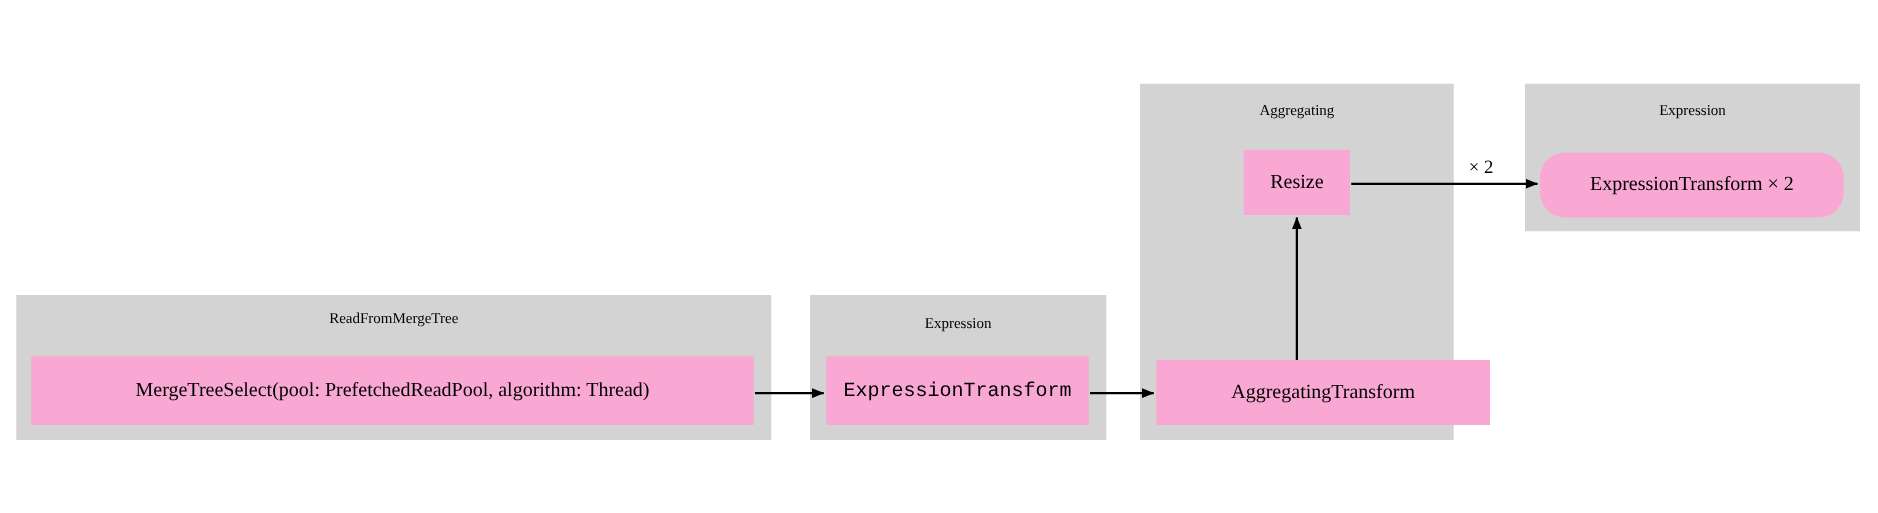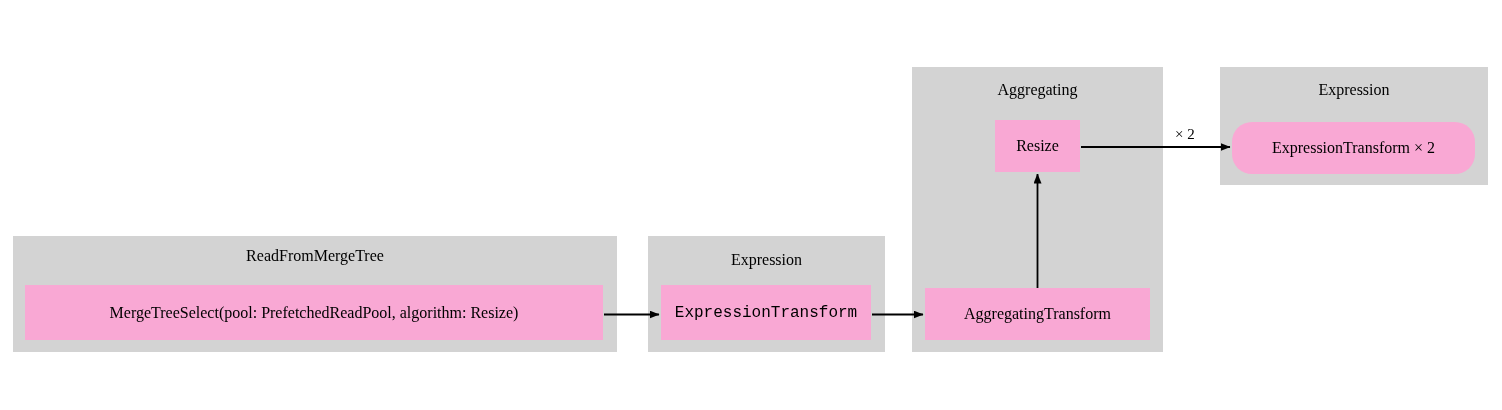--- a/index.html
+++ b/index.html
@@ -18,21 +18,21 @@
   .cluster {
     position: absolute;
     background: #d3d3d3;
     box-sizing: border-box;
   }
   .cluster-title {
     position: absolute;
     left: 0;
     right: 0;
     text-align: center;
-    font-size: 16px;
+    font-size: 12px;
     color: #000000;
     line-height: 1;
     white-space: nowrap;
   }
   .node {
     position: absolute;
     background: #f9a8d4;
     box-sizing: border-box;
     display: flex;
     align-items: center;
@@ -63,37 +63,37 @@
 </style>
 </head>
 <body>
 
 <div id="canvas">
 
   <div class="cluster" style="left:13px; top:236px; width:604px; height:116px;">
     <div class="cluster-title" style="top:12px;">ReadFromMergeTree</div>
   </div>
   <div class="node" style="left:25px; top:285px; width:578px; height:55px;">
-    <span class="node-label">MergeTreeSelect(pool: PrefetchedReadPool, algorithm: Resize)</span>
+    <span class="node-label">MergeTreeSelect(pool: PrefetchedReadPool, algorithm: Thread)</span>
   </div>
 
   <div class="cluster" style="left:648px; top:236px; width:237px; height:116px;">
     <div class="cluster-title" style="top:16px;">Expression</div>
   </div>
   <div class="node" style="left:661px; top:285px; width:210px; height:55px;font-family:Liberation Mono, monospace;">
     <span class="node-label">ExpressionTransform</span>
   </div>
 
   <div class="cluster" style="left:912px; top:67px; width:251px; height:285px;">
     <div class="cluster-title" style="top:15px;">Aggregating</div>
   </div>
   <div class="node" style="left:995px; top:120px; width:85px; height:52px;">
     <span class="node-label">Resize</span>
   </div>
-  <div class="node" style="left:925px; top:288px; width:225px; height:52px;text-align:center;">
+  <div class="node" style="left:925px; top:288px; width:267px; height:52px;text-align:center;">
     <span class="node-label">AggregatingTransform</span>
   </div>
 
   <div class="cluster" style="left:1220px; top:67px; width:268px; height:118px;">
     <div class="cluster-title" style="top:15px;">Expression</div>
   </div>
   <div class="node" style="left:1232px; top:122px; width:243px; height:52px;border-radius:20px;">
     <span class="node-label">ExpressionTransform × 2</span>
   </div>
 

